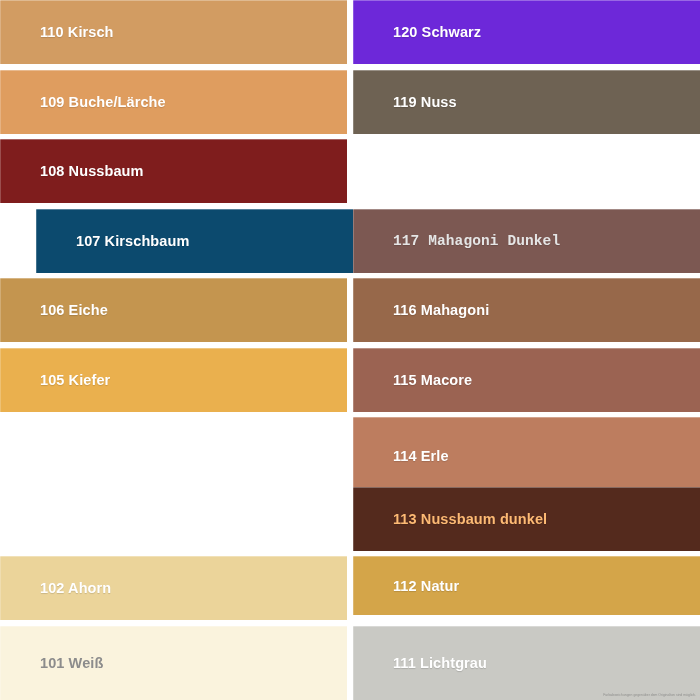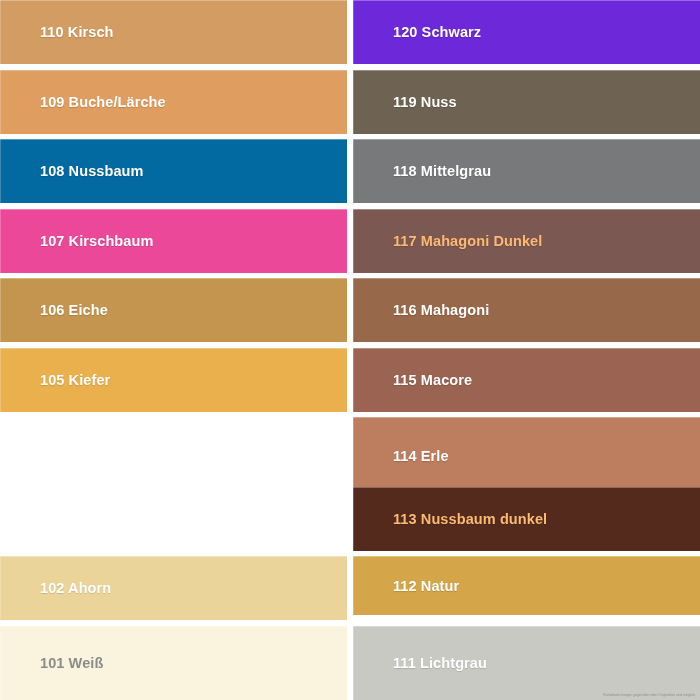--- a/index.html
+++ b/index.html
@@ -85,24 +85,24 @@
 
 <div id="swatch-chart">
 
   <div class="swatch-column left">
       <div class="swatch" style="top: 0px; height: 63.5px; background: rgb(210, 156, 98);">
         <span class="swatch-label" style="color: rgb(255, 255, 255);">110 Kirsch</span>
       </div>
       <div class="swatch" style="top: 70px; height: 63.5px; background: rgb(223, 157, 95);">
         <span class="swatch-label" style="color: rgb(255, 255, 255);">109 Buche/Lärche</span>
       </div>
-      <div class="swatch" style="top: 139px; height: 63.5px; background: #0369a1;">
+      <div class="swatch" style="top: 139px; height: 63.5px; background: #7f1d1d;">
         <span class="swatch-label" style="color: rgb(255, 255, 255);">108 Nussbaum</span>
       </div>
-      <div class="swatch" style="top: 209px; height: 63.5px; background: #ec4899;">
+      <div class="swatch" style="top: 209px; height: 63.5px; background: #0c4a6e; margin-left: 36px;">
         <span class="swatch-label" style="color: rgb(255, 255, 255);">107 Kirschbaum</span>
       </div>
       <div class="swatch" style="top: 278px; height: 63.5px; background: rgb(196, 149, 79);">
         <span class="swatch-label" style="color: rgb(255, 255, 255);">106 Eiche</span>
       </div>
       <div class="swatch" style="top: 348px; height: 63.5px; background: rgb(234, 176, 78);">
         <span class="swatch-label" style="color: rgb(255, 255, 255);">105 Kiefer</span>
       </div>
       <div class="swatch" style="top: 556px; height: 63.5px; background: rgb(235, 212, 154);">
         <span class="swatch-label" style="color: rgb(255, 255, 255);">102 Ahorn</span>
@@ -111,25 +111,22 @@
         <span class="swatch-label" style="color: rgb(140, 140, 140);">101 Weiß</span>
       </div>
     </div>
   <div class="swatch-column right">
       <div class="swatch" style="top: 0px; height: 63.5px; background: #6d28d9;">
         <span class="swatch-label" style="color: rgb(255, 255, 255);">120 Schwarz</span>
       </div>
       <div class="swatch" style="top: 70px; height: 63.5px; background: rgb(110, 98, 83);">
         <span class="swatch-label" style="color: rgb(255, 255, 255);">119 Nuss</span>
       </div>
-      <div class="swatch" style="top: 139px; height: 63.5px; background: rgb(119, 121, 122);">
-        <span class="swatch-label" style="color: rgb(255, 255, 255);">118 Mittelgrau</span>
-      </div>
       <div class="swatch" style="top: 209px; height: 63.5px; background: rgb(124, 88, 82);">
-        <span class="swatch-label" style="color: #fdba74;">117 Mahagoni Dunkel</span>
+        <span class="swatch-label" style="color: #e5e5e5; font-family: Liberation Mono, monospace;">117 Mahagoni Dunkel</span>
       </div>
       <div class="swatch" style="top: 278px; height: 63.5px; background: rgb(151, 104, 74);">
         <span class="swatch-label" style="color: rgb(255, 255, 255);">116 Mahagoni</span>
       </div>
       <div class="swatch" style="top: 348px; height: 63.5px; background: rgb(155, 99, 82);">
         <span class="swatch-label" style="color: rgb(255, 255, 255);">115 Macore</span>
       </div>
       <div class="swatch" style="top: 417px; height: 78px; background: rgb(189, 125, 95);">
         <span class="swatch-label" style="color: rgb(255, 255, 255);">114 Erle</span>
       </div>

